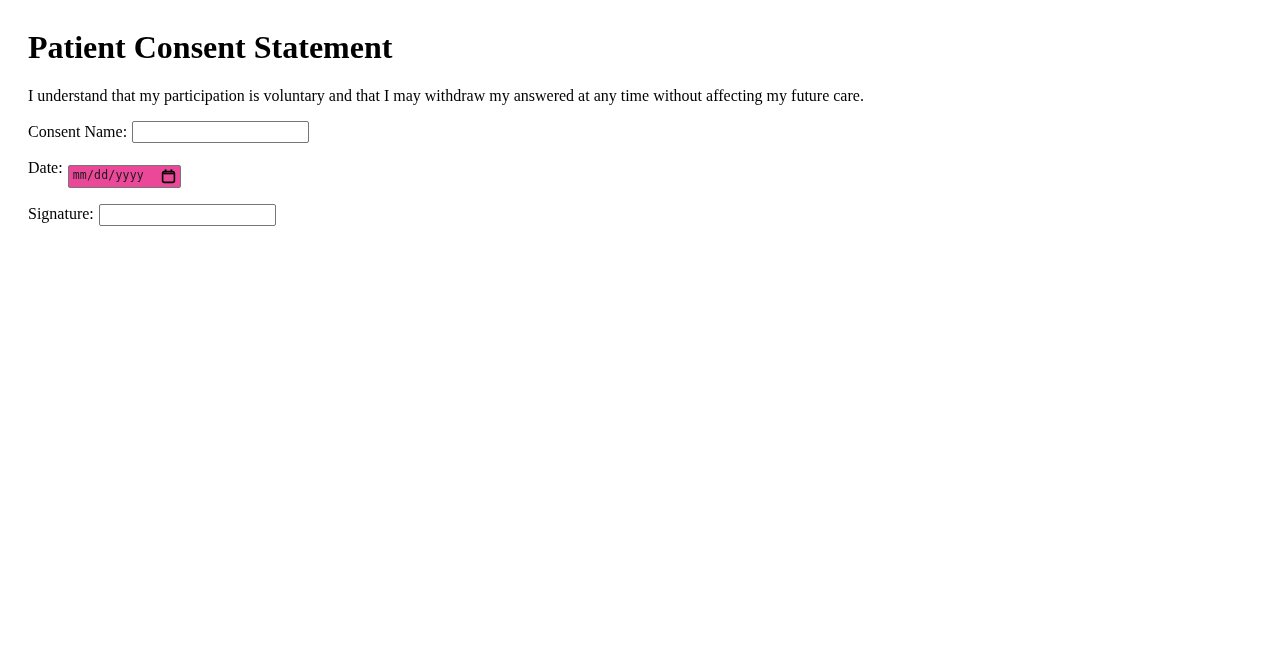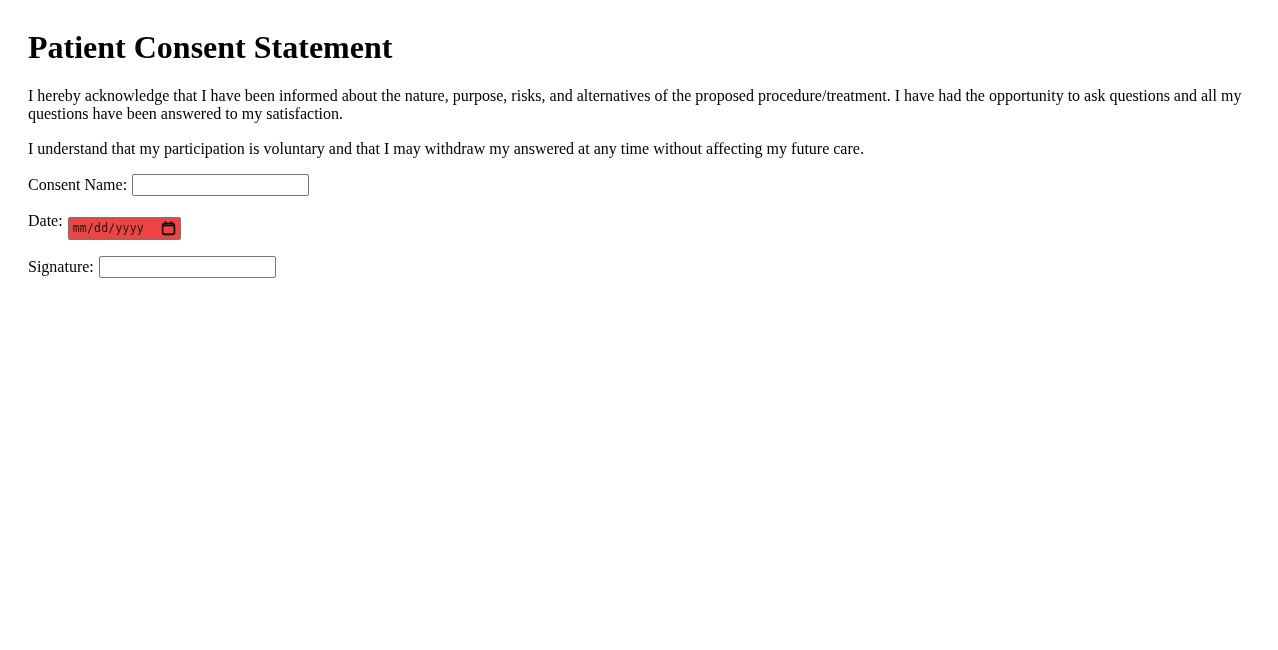--- a/index.html
+++ b/index.html
@@ -45,21 +45,21 @@
   .date-input {
     display: inline-flex;
     align-items: center;
     justify-content: space-between;
     width: 113px;
     height: 23px;
     box-sizing: border-box;
     border: 1px solid #767676;
     border-radius: 2px;
     padding: 0 4px 0 4px;
-    background: #ef4444;
+    background: #ec4899;
     vertical-align: -6px;
     cursor: default;
   }
   .date-placeholder {
     font-family: "DejaVu Sans Mono", "Liberation Mono", monospace;
     font-size: 11.5px;
     color: #1a1a1a;
     white-space: nowrap;
     letter-spacing: 0.2px;
   }
@@ -68,21 +68,20 @@
     display: block;
   }
 </style>
 </head>
 <body>
 
 <div class="content">
 
   <h1 class="page-title">Patient Consent Statement</h1>
 
-  <p>I hereby acknowledge that I have been informed about the nature, purpose, risks, and alternatives of the proposed procedure/treatment. I have had the opportunity to ask questions and all my questions have been answered to my satisfaction.</p>
 
   <p>I understand that my participation is voluntary and that I may withdraw my answered at any time without affecting my future care.</p>
 
   <p class="field-row">
     <label>Consent Name:</label><input type="text" class="text-input" value="" style="">
   </p>
 
   <p class="field-row">
     <label>Date:</label><span class="date-input">
       <span class="date-placeholder">mm/dd/yyyy</span>

